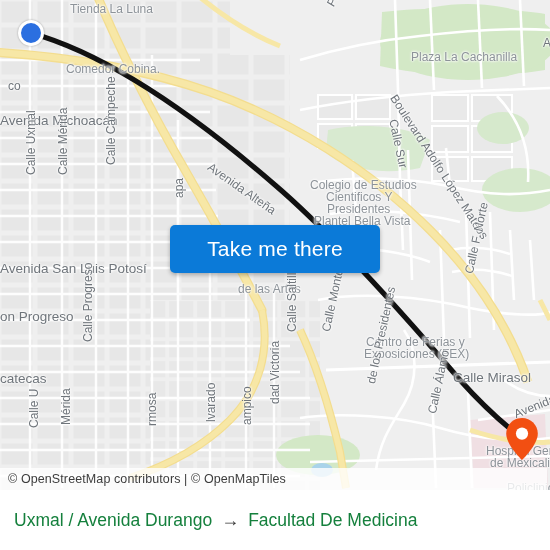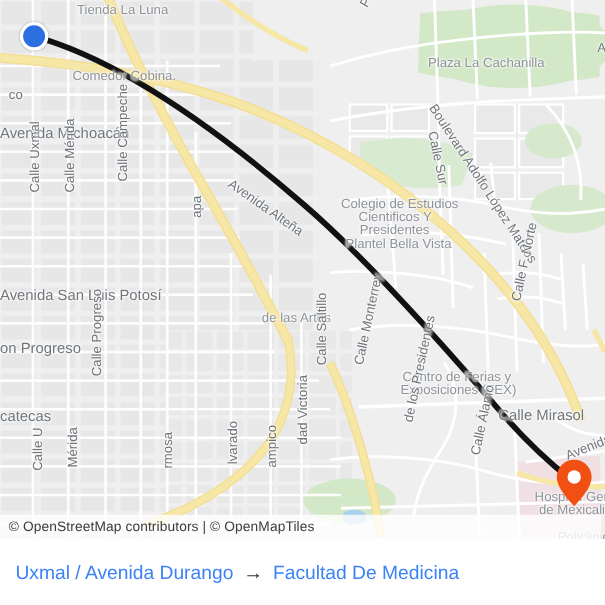--- a/index.html
+++ b/index.html
@@ -55,21 +55,21 @@
   
   .footer{
     position:absolute;left:0;top:490px;width:550px;height:60px;
     background:#ffffff;display:flex;align-items:center;
     box-sizing:border-box;padding:0 14px;
   }
   .trip{
     display:flex;align-items:center;gap:9px;flex:1;min-width:0;
   }
   .trip-from,.trip-to{
-    font-size:17.5px;color:#3b82f6;white-space:nowrap;
+    font-size:17.5px;color:#15803d;white-space:nowrap;
   }
   .trip-arrow{font-size:18px;color:#333;line-height:1;}
 
   .brand{display:flex;align-items:center;gap:2px;}
   .brand-word{
     font-size:24px;font-weight:bold;color:#1b1b1b;letter-spacing:-.6px;
   }
 
   
   .lbl{
@@ -223,21 +223,21 @@
         <path d="M540,300 L550,320"></path>
       </g>
 
       <path d="M31,33 C110,55 200,120 275,185 C330,232 400,310 460,380 C485,408 505,425 519,436" fill="none" stroke="#111111" stroke-width="5.2" stroke-linecap="round"></path>
     </svg>
 
     <div id="label-layer">
         <div class="lbl poi" style="left: 70px; top: 2px;">Tienda La Luna</div>
         <div class="lbl poi" style="left: 66px; top: 14px; margin-top: 48px;">Comedor Cobina.</div>
         <div class="lbl road" style="left: 324px; top: 2px; transform: rotate(-60deg); transform-origin: left top;">Pro</div>
-        <div class="lbl poi" style="left: 389px; top: 50px;">Plaza La Cachanilla</div>
+        <div class="lbl poi" style="left: 411px; top: 50px;">Plaza La Cachanilla</div>
         <div class="lbl road" style="left: 0px; top: 79px; padding-left: 8px;">co</div>
         <div class="lbl road big" style="left: 0px; top: 113px;">Avenida Michoacán</div>
         <div class="lbl road" style="left: 399px; top: 92px; transform: rotate(57deg); transform-origin: left top;">Boulevard Adolfo López Mateos</div>
         <div class="lbl road" style="left: 400px; top: 118px; transform: rotate(78deg); transform-origin: left top;">Calle Sur</div>
         <div class="lbl road" style="left: 543px; top: 36px;">A</div>
         <div class="lbl road" style="left: 24px; top: 175px; transform: rotate(-90deg); transform-origin: left top;">Calle Uxmal</div>
         <div class="lbl road" style="left: 56px; top: 175px; transform: rotate(-90deg); transform-origin: left top;">Calle Mérida</div>
         <div class="lbl road" style="left: 104px; top: 165px; transform: rotate(-90deg); transform-origin: left top;">Calle Campeche</div>
         <div class="lbl road" style="left: 172px; top: 198px; transform: rotate(-90deg); transform-origin: left top;">apa</div>
         <div class="lbl road" style="left: 213px; top: 160px; transform: rotate(35deg); transform-origin: left top;">Avenida Alteña</div>
@@ -272,20 +272,23 @@
 
     <div class="origin-dot"></div>
 
     <div class="dest-pin">
       <svg viewBox="0 0 34 44" width="34" height="44">
         <path d="M17 1 C8.2 1 1.2 8 1.2 16.8 C1.2 28 17 43 17 43 C17 43 32.8 28 32.8 16.8 C32.8 8 25.8 1 17 1 Z" fill="#f24f12"></path>
         <circle cx="17" cy="16.6" r="6.1" fill="#ffffff"></circle>
       </svg>
     </div>
 
+    <div class="cta">
+      <span>Take me there</span>
+    </div>
 
     <div class="attribution">
       <span>© OpenStreetMap contributors | © OpenMapTiles</span>
     </div>
   </div>
 
   <div class="footer">
     <div class="trip">
       <div class="trip-from">Uxmal / Avenida Durango</div>
       <div class="trip-arrow">→</div>

